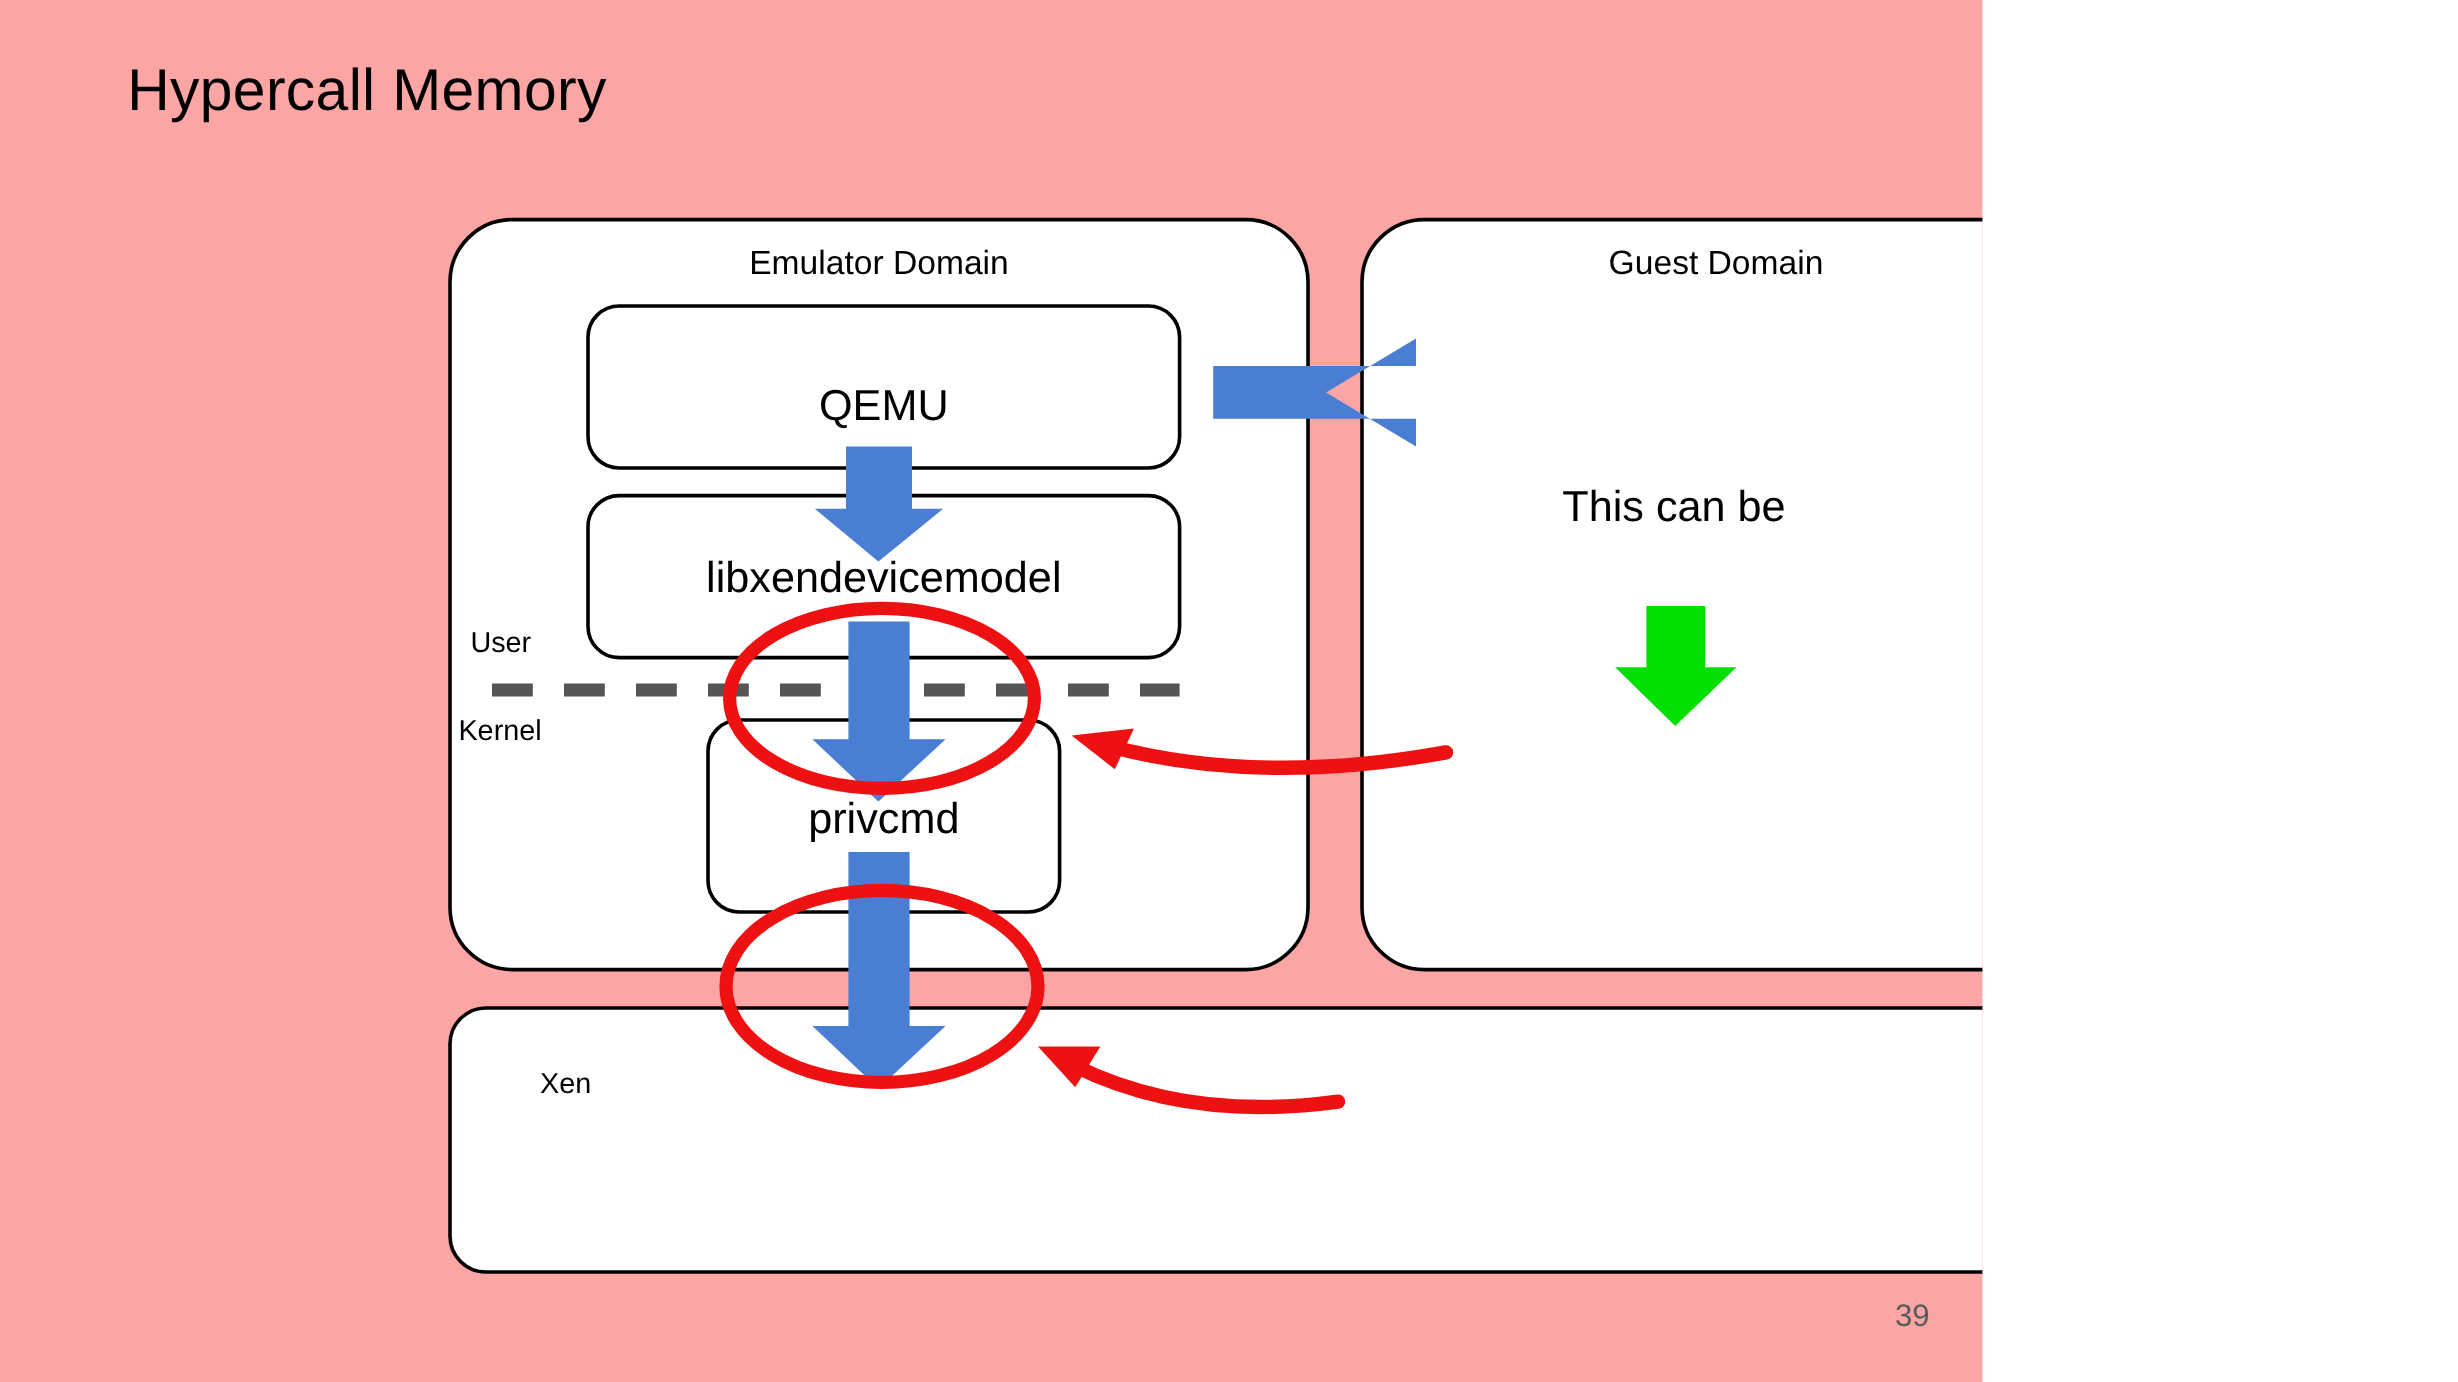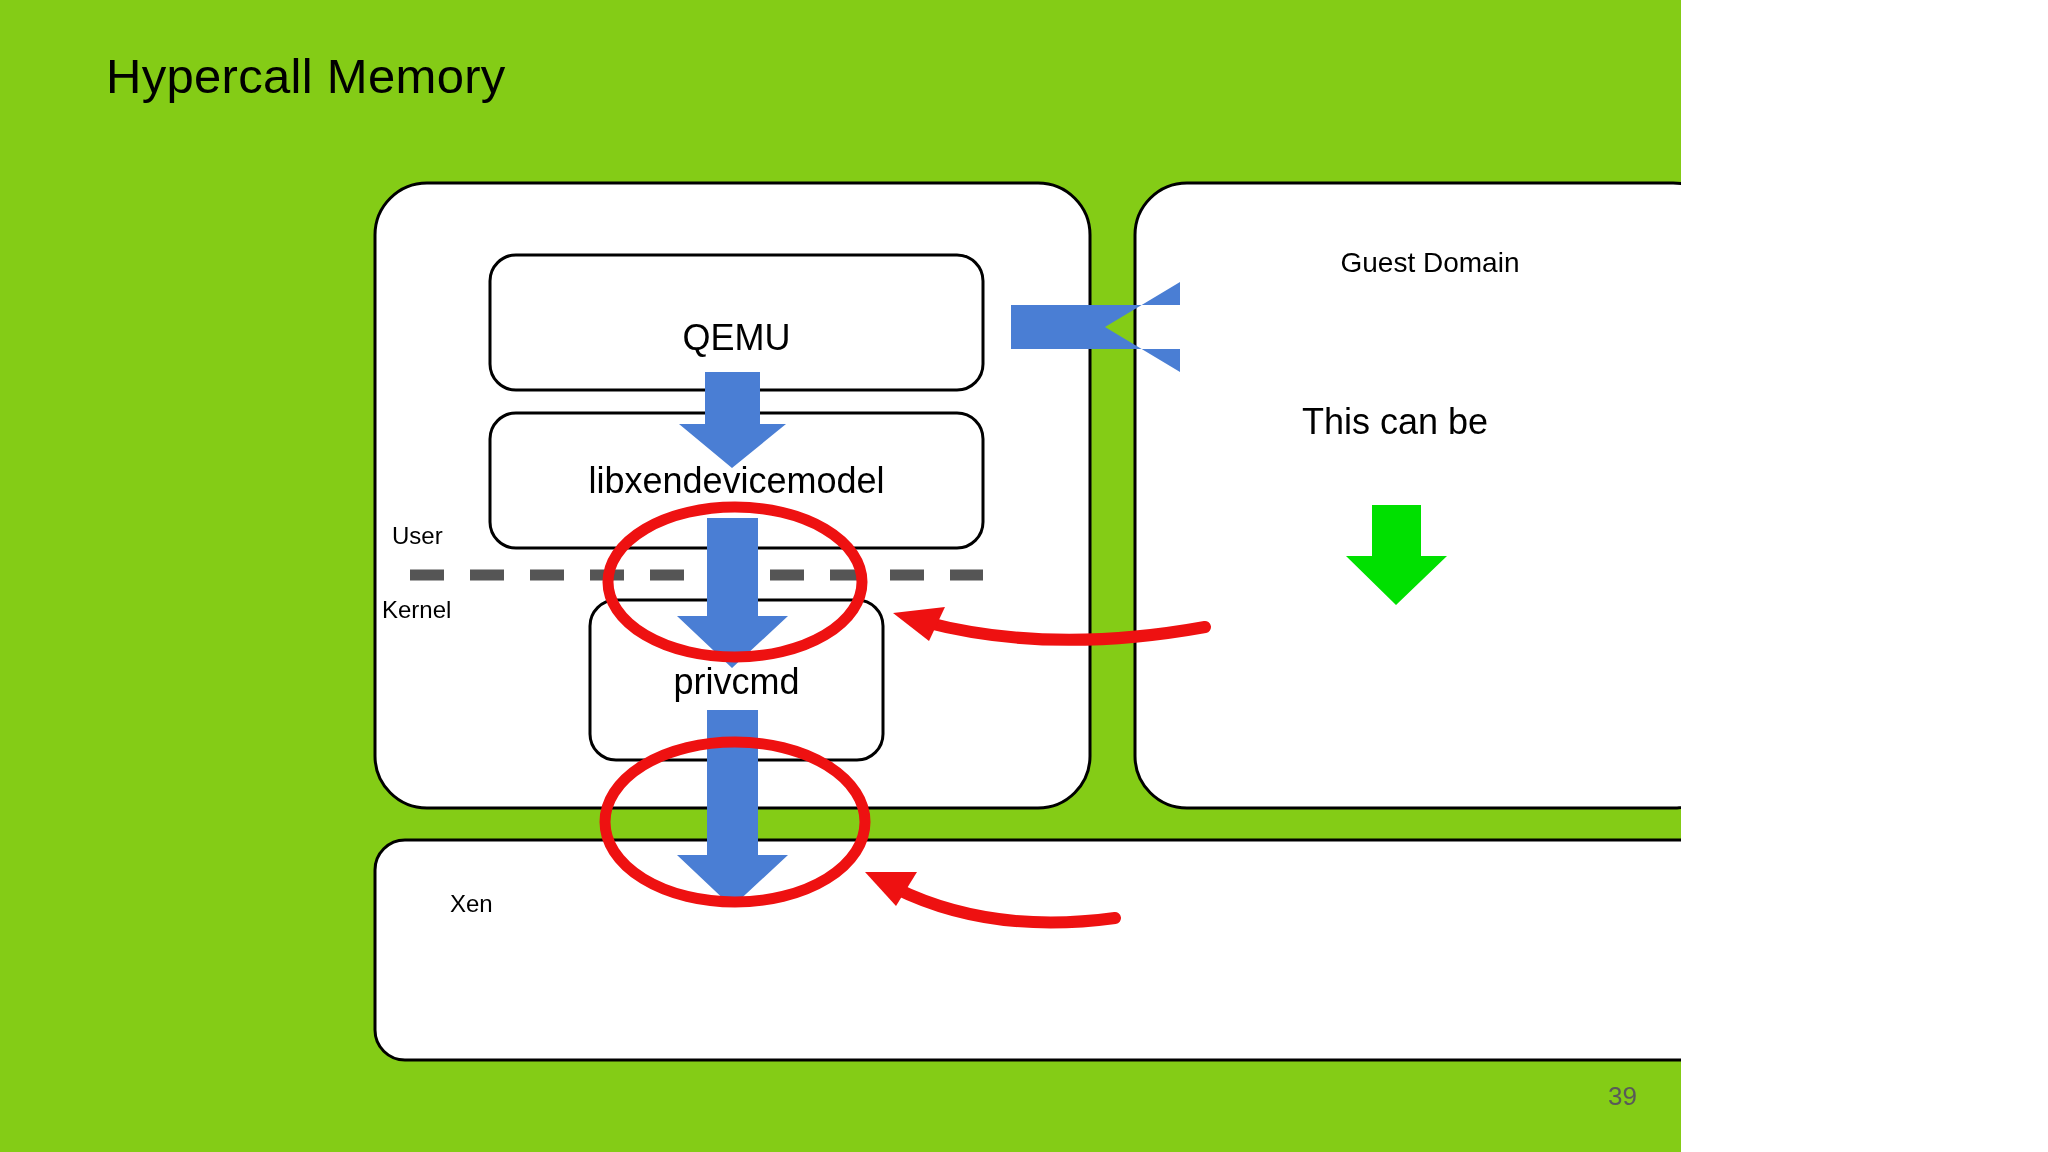--- a/index.html
+++ b/index.html
@@ -4,24 +4,23 @@
 <style>
   html, body {
     margin: 0;
     padding: 0;
     background: #ffffff;
   }
   #slide {
     position: relative;
     width: 1652px;
     height: 1152px;
-    background: #84cc16;
+    background: #fca5a5;
     overflow: hidden;
     font-family: "Liberation Sans", sans-serif;
-    padding-left: 29px;
   }
   #slide-title {
     position: absolute;
     left: 106px;
     top: 48px;
     font-size: 49px;
     color: #000000;
     font-weight: 400;
     letter-spacing: 0.3px;
     white-space: nowrap;
@@ -122,22 +121,23 @@
       <path d="M 893 613 L 945 607 L 929 641 Z" fill="#ee1111"></path>
     </g>
 
     <g>
       <path d="M 1115 918 Q 990 935 895 888" fill="none" stroke="#ee1111" stroke-width="12" stroke-linecap="round"></path>
       <path d="M 865 872 L 917 872 L 896 906 Z" fill="#ee1111"></path>
     </g>
 
   </svg>
 
+  <div class="lbl lbl-domain" style="left:375px; top:203px; width:715px;">Emulator Domain</div>
 
-  <div class="lbl lbl-domain" style="left:1135px; top:203px; width:590px;margin-top:44px;">Guest Domain</div>
+  <div class="lbl lbl-domain" style="left:1135px; top:203px; width:590px;">Guest Domain</div>
 
   <div class="lbl lbl-small" style="left:450px; top:890px;text-align:center;">Xen</div>
 
   <div class="lbl lbl-box" style="left:490px; top:302px; width:493px;margin-top:15px;">QEMU</div>
 
   <div class="lbl lbl-box" style="left:490px; top:460px; width:493px;">libxendevicemodel</div>
 
   <div class="lbl lbl-box" style="left:590px; top:661px; width:293px;">privcmd</div>
 
   <div class="lbl lbl-small" style="left:392px; top:522px;">User</div>

